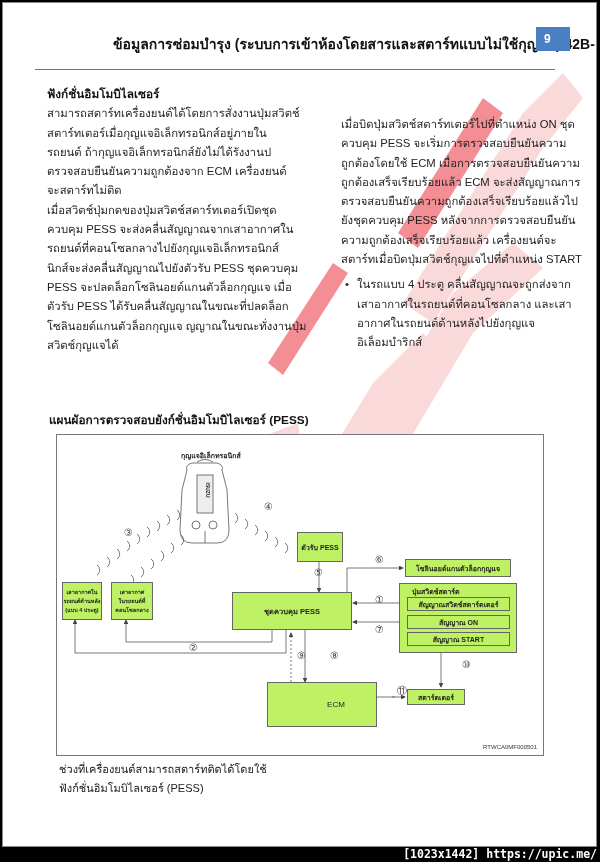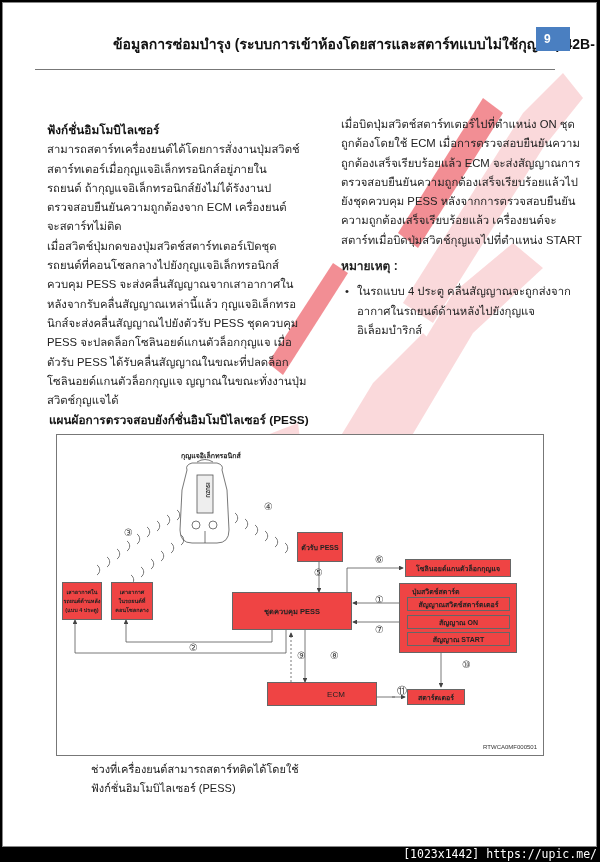--- a/index.html
+++ b/index.html
@@ -2,36 +2,36 @@
 <html><head>
 <meta charset="utf-8">
 <style>
   html, body { margin:0; padding:0; }
   body { width:600px; height:862px; background:#000; position:relative; overflow:hidden; font-family:"DejaVu Sans", sans-serif; }
   .page { position:absolute; left:2px; top:2px; width:593px; height:843px; background:#fff; border:1px solid #888; overflow:hidden; }
   .header-title { position:absolute; left:110px; top:30px; width:420px; text-align:right; font-size:14px; font-weight:bold; color:#111; white-space:nowrap; font-family:"Liberation Sans", sans-serif; }
   .page-num { position:absolute; left:533px; top:24px; width:34px; height:24px; background:#4a7fc1; color:#fff; font-weight:bold; font-size:12px; line-height:24px; text-align:left; padding-left:8px; box-sizing:border-box; font-family:"Liberation Sans", sans-serif; }
   .header-rule { position:absolute; left:32px; top:66px; width:520px; height:1px; background:#777; }
   .col { position:absolute; font-family:"Liberation Sans", sans-serif; font-size:11.3px; line-height:19.3px; color:#222; }
-  .col-left { left:44px; top:82px; width:250px;margin-top:36px; }
+  .col-left { left:44px; top:82px; width:250px; }
   .col-right { left:338px; top:82px; width:232px;margin-top:30px; }
   .sec-title { font-weight:bold; font-size:11.8px; color:#111; }
   .line { white-space:nowrap; }
   .note-title { font-weight:bold; font-size:12px; margin-top:7px; }
   .note-item { position:relative; padding-left:16px; margin-top:6px; }
   .note-bullet { position:absolute; left:4px; top:0; }
   .diagram-title { position:absolute; left:46px; top:407px; font-family:"Liberation Sans", sans-serif; font-size:11.8px; font-weight:bold; color:#111; white-space:nowrap; }
   .diagram { position:absolute; left:53px; top:431px; width:486px; height:320px; border:1px solid #777; background:#fff; }
-  .box { position:absolute; border:1px solid #666; background:#ef4444; font-family:"Liberation Sans", sans-serif; font-size:7px; font-weight:bold; color:#222; display:flex; align-items:center; justify-content:center; text-align:center; line-height:11px; box-sizing:border-box; }
+  .box { position:absolute; border:1px solid #666; background:#bef264; font-family:"Liberation Sans", sans-serif; font-size:7px; font-weight:bold; color:#222; display:flex; align-items:center; justify-content:center; text-align:center; line-height:11px; box-sizing:border-box; }
   .lbl { position:absolute; font-family:"Liberation Sans", sans-serif; font-size:7px; font-weight:bold; color:#222; white-space:nowrap; }
   .num { position:absolute; font-family:"DejaVu Sans", sans-serif; font-size:10px; color:#444; line-height:10px; }
   .img-code { position:absolute; right:6px; bottom:5px; font-family:"Liberation Sans", sans-serif; font-size:6px; color:#333; }
-  .caption { position:absolute; left:56px; top:757px; font-family:"Liberation Sans", sans-serif; font-size:11px; line-height:19px; color:#222; width:300px;margin-left:32px; }
+  .caption { position:absolute; left:56px; top:757px; font-family:"Liberation Sans", sans-serif; font-size:11px; line-height:19px; color:#222; width:300px; }
   .watermark { position:absolute; left:0; top:0; pointer-events:none; }
-  .footer-tag { position:absolute; right:3px; bottom:1px; color:#fff; font-family:"DejaVu Sans Mono", monospace; font-size:11.5px; white-space:nowrap; }
+  .footer-tag { position:absolute; right:3px; bottom:1px; color:#fff; font-family:"DejaVu Sans Mono", monospace; font-size:11.5px; white-space:nowrap;font-weight:bold; }
   svg.lines { position:absolute; left:0; top:0; }
 </style>
 </head>
 <body>
 
 <div class="page">
 
   <svg class="watermark" width="593" height="843">
     <g fill="#e8323c" opacity="0.18">
       <polygon points="100,655 215,470 245,490 130,675"></polygon>
@@ -51,42 +51,42 @@
   <div class="header-rule"></div>
 
   <div class="col col-left">
     <div class="sec-title">ฟังก์ชั่นอิมโมบิไลเซอร์</div>
     <div class="line">สามารถสตาร์ทเครื่องยนต์ได้โดยการสั่งงานปุ่มสวิตช์</div>
     <div class="line">สตาร์ทเตอร์เมื่อกุญแจอิเล็กทรอนิกส์อยู่ภายใน</div>
     <div class="line">รถยนต์ ถ้ากุญแจอิเล็กทรอนิกส์ยังไม่ได้รังงานป</div>
     <div class="line">ตรวจสอบยืนยันความถูกต้องจาก ECM เครื่องยนต์</div>
     <div class="line">จะสตาร์ทไม่ติด</div>
     <div class="line">เมื่อสวิตช์ปุ่มกดของปุ่มสวิตช์สตาร์ทเตอร์เปิดชุด</div>
+    <div class="line">ควบคุม PESS จะส่งคลื่นสัญญาณจากเสาอากาศใน</div>
     <div class="line">รถยนต์ที่คอนโซลกลางไปยังกุญแจอิเล็กทรอนิกส์</div>
-    <div class="line">ควบคุม PESS จะส่งคลื่นสัญญาณจากเสาอากาศใน</div>
-    <div class="line">หลังจากรับคลื่นสัญญาณเหล่านี้แล้ว กุญแจอิเล็กทรอ</div>
     <div class="line">นิกส์จะส่งคลื่นสัญญาณไปยังตัวรับ PESS ชุดควบคุม</div>
     <div class="line">PESS จะปลดล็อกโซลินอยด์แกนตัวล็อกกุญแจ เมื่อ</div>
     <div class="line">ตัวรับ PESS ได้รับคลื่นสัญญาณในขณะที่ปลดล็อก</div>
     <div class="line">โซลินอยด์แกนตัวล็อกกุญแจ ญญาณในขณะทั่งงานปุ่ม</div>
     <div class="line">สวิตช์กุญแจได้</div>
   </div>
 
   <div class="col col-right">
     <div class="line">เมื่อบิดปุ่มสวิตช์สตาร์ทเตอร์ไปที่ตำแหน่ง ON ชุด</div>
+    <div class="line">ควบคุม PESS จะเริ่มการตรวจสอบยืนยันความ</div>
     <div class="line">ถูกต้องโดยใช้ ECM เมื่อการตรวจสอบยืนยันความ</div>
     <div class="line">ถูกต้องเสร็จเรียบร้อยแล้ว ECM จะส่งสัญญาณการ</div>
     <div class="line">ตรวจสอบยืนยันความถูกต้องเสร็จเรียบร้อยแล้วไป</div>
     <div class="line">ยังชุดควบคุม PESS หลังจากการตรวจสอบยืนยัน</div>
     <div class="line">ความถูกต้องเสร็จเรียบร้อยแล้ว เครื่องยนต์จะ</div>
     <div class="line">สตาร์ทเมื่อบิดปุ่มสวิตช์กุญแจไปที่ตำแหน่ง START</div>
-    <div class="note-title">หมายเหตุ :</div>
     <div class="note-item">
       <span class="note-bullet">•</span>
       <div class="line">ในรถแบบ 4 ประตู คลื่นสัญญาณจะถูกส่งจาก</div>
+      <div class="line">เสาอากาศในรถยนต์ที่คอนโซลกลาง และเสา</div>
       <div class="line">อากาศในรถยนต์ด้านหลังไปยังกุญแจ</div>
       <div class="line">อิเล็อมบำริกส์</div>
     </div>
   </div>
 
   <div class="diagram-title">แผนผัอการตรวจสอบยังก์ชั่นอิมโมบิไลเซอร์ (PESS)</div>
 
   <div class="diagram">
     <svg class="lines" width="486" height="320">
       <defs>
@@ -154,21 +154,21 @@
     <div class="box" style="left:175px;top:157px;width:120px;height:38px;font-size:7.5px;">ชุดควบคุม PESS</div>
     <div class="box" style="left:348px;top:124px;width:106px;height:18px;">โซลินอยด์แกนตัวล็อกกุญแจ</div>
 
     <div class="box" style="left:342px;top:148px;width:118px;height:70px;align-items:flex-start;justify-content:flex-start;padding:2px 0 0 12px;">
       <span>ปุ่มสวิตช์สตาร์ต</span>
     </div>
     <div class="box" style="left:350px;top:162px;width:103px;height:14px;">สัญญาณสวิตช์สตาร์ตเตอร์</div>
     <div class="box" style="left:350px;top:180px;width:103px;height:14px;">สัญญาณ ON</div>
     <div class="box" style="left:350px;top:197px;width:103px;height:14px;">สัญญาณ START</div>
 
-    <div class="box" style="left:210px;top:247px;width:110px;height:24px;font-weight:normal;font-size:8px;padding-left:28px;">ECM</div>
+    <div class="box" style="left:210px;top:247px;width:110px;height:45px;font-weight:normal;font-size:8px;padding-left:28px;">ECM</div>
     <div class="box" style="left:350px;top:254px;width:58px;height:16px;">สตาร์ตเตอร์</div>
 
     <div class="box" style="left:5px;top:147px;width:40px;height:38px;flex-direction:column;font-size:5.5px;line-height:9px;">
       <span>เสาอากาศใน</span>
       <span>รถยนต์ด้านหลัง</span>
       <span>(แบบ 4 ประตู)</span>
     </div>
     <div class="box" style="left:54px;top:147px;width:42px;height:38px;flex-direction:column;font-size:5.5px;line-height:9px;">
       <span>เสาอากาศ</span>
       <span>ในรถยนต์ที่</span>

